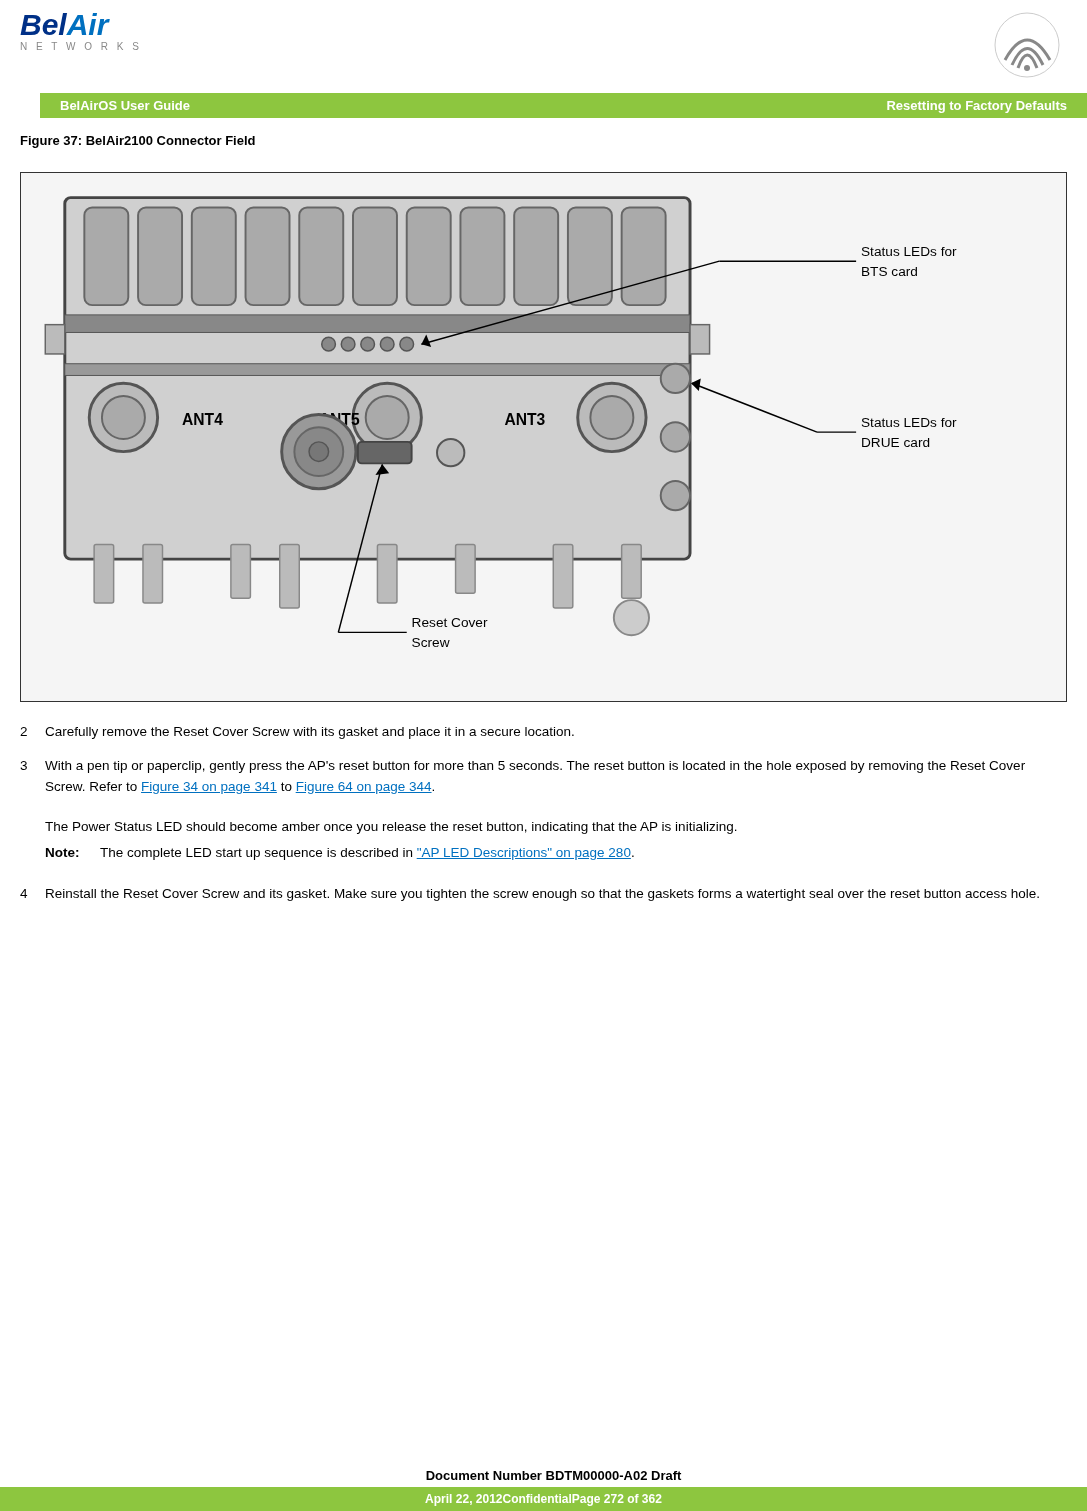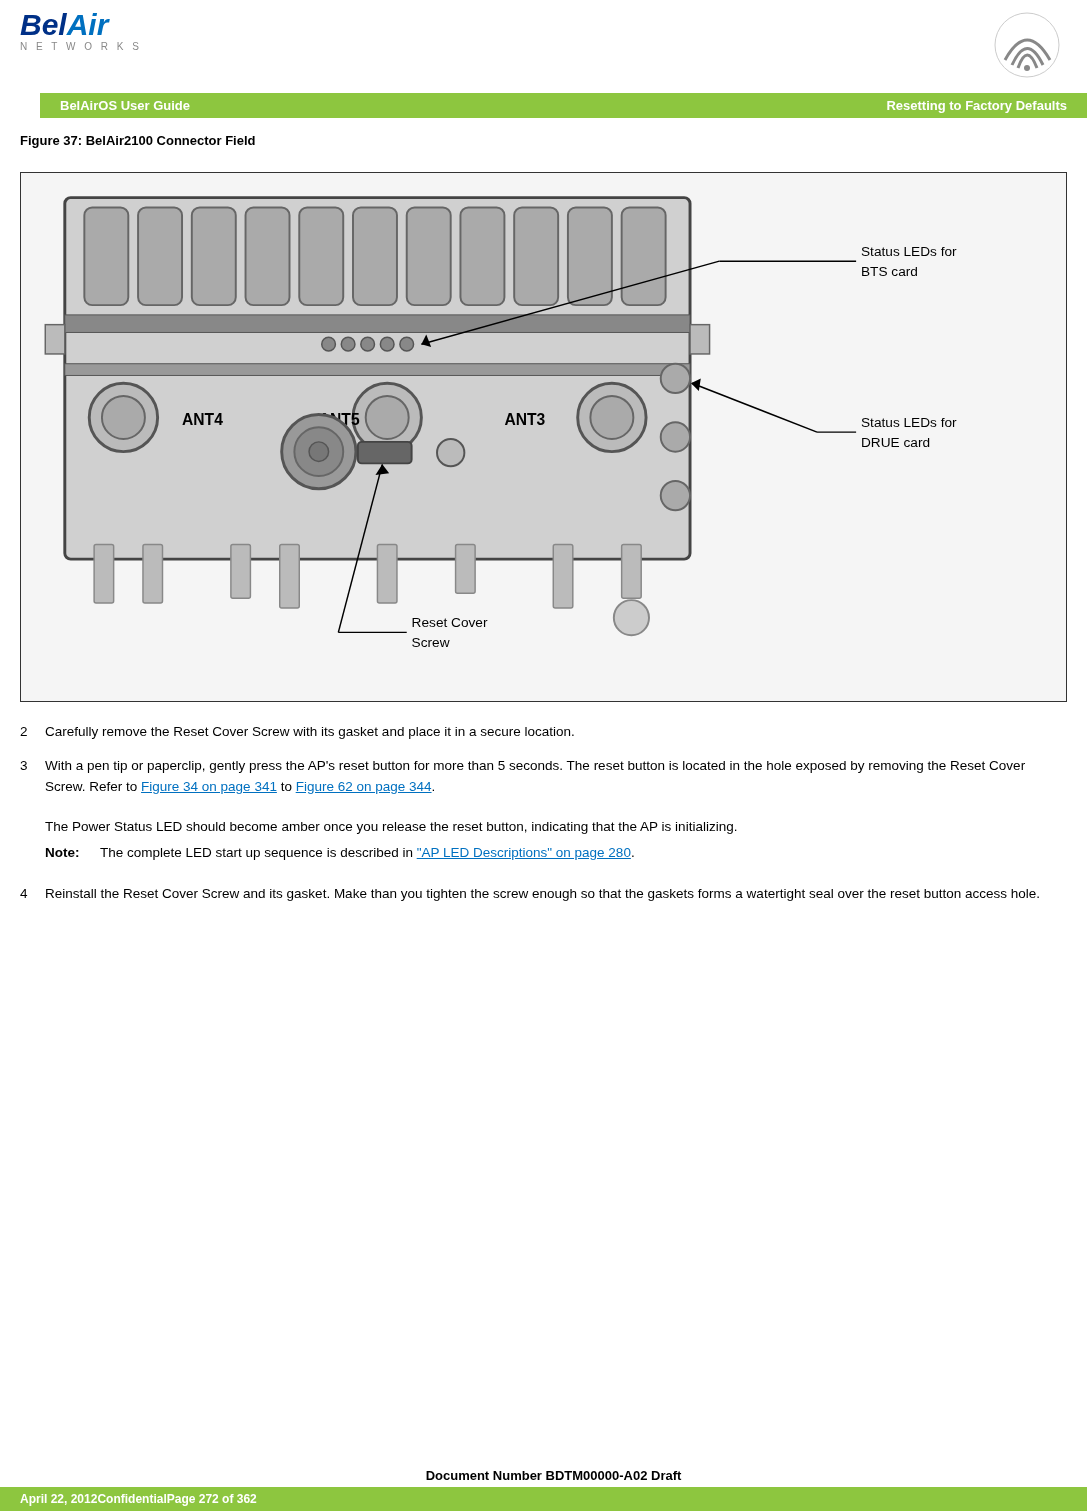--- a/index.html
+++ b/index.html
@@ -108,21 +108,21 @@
 
     
     .footer-bar {
       position: absolute;
       bottom: 0;
       left: 0;
       right: 0;
       background: #8dc63f;
       color: #fff;
       display: flex;
-      justify-content: flex-start;
+      justify-content: center;
       padding: 5px 20px;
       font-size: 12px;
       font-weight: bold;
     }
 
     
     .belair-logo {
       line-height: 1;
     }
     .belair-logo .bel-part {
@@ -270,35 +270,35 @@
   </div>
 
   <ul class="numbered-list">
     <li>
       <span class="list-num">2</span>
       <span class="list-content">Carefully remove the Reset Cover Screw with its gasket and place it in a secure location.</span>
     </li>
     <li>
       <span class="list-num">3</span>
       <span class="list-content">
-        <span>With a pen tip or paperclip, gently press the AP's reset button for more than 5 seconds. The reset button is located in the hole exposed by removing the Reset Cover Screw. Refer to </span><span class="link-text">Figure 34 on page 341</span><span> to </span><span class="link-text">Figure 62 on page 344</span><span>.</span>
+        <span>With a pen tip or paperclip, gently press the AP's reset button for more than 5 seconds. The reset button is located in the hole exposed by removing the Reset Cover Screw. Refer to </span><span class="link-text">Figure 34 on page 341</span><span> to </span><span class="link-text">Figure 64 on page 344</span><span>.</span>
         <br><br>
         <span>The Power Status LED should become amber once you release the reset button, indicating that the AP is initializing.</span>
         <br>
         <div class="note-line">
           <span class="note-label">Note:</span>
           <span>
             <span>The complete LED start up sequence is described in </span><span class="link-text">"AP LED Descriptions" on page 280</span><span>.</span>
           </span>
         </div>
       </span>
     </li>
     <li>
       <span class="list-num">4</span>
-      <span class="list-content">Reinstall the Reset Cover Screw and its gasket. Make than you tighten the screw enough so that the gaskets forms a watertight seal over the reset button access hole.</span>
+      <span class="list-content">Reinstall the Reset Cover Screw and its gasket. Make sure you tighten the screw enough so that the gaskets forms a watertight seal over the reset button access hole.</span>
     </li>
   </ul>
 
 </div>
 
 <div style="position:absolute; bottom:28px; left:0; right:0; text-align:center; font-size:13px; font-weight:bold; color:#000;padding-left:20px;">
   <span>Document Number BDTM00000-A02 Draft</span>
 </div>
 
 <div class="footer-bar">

